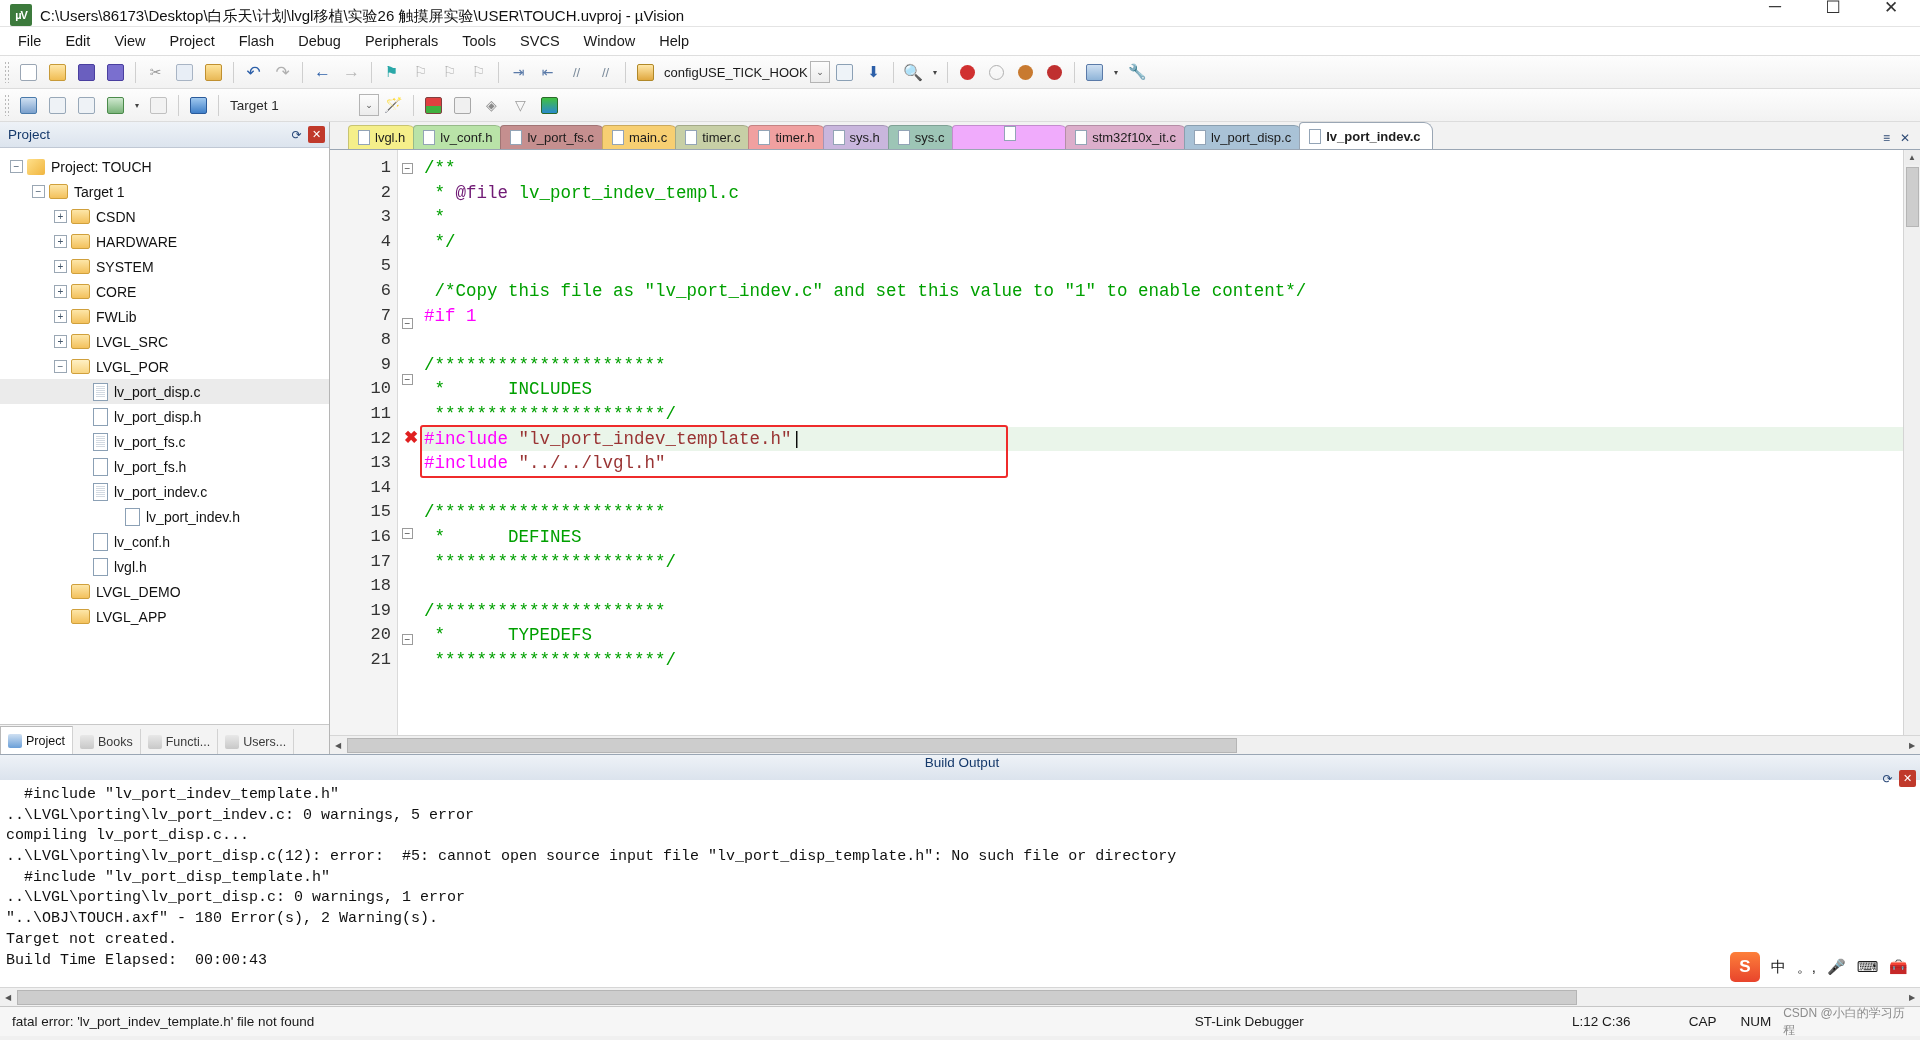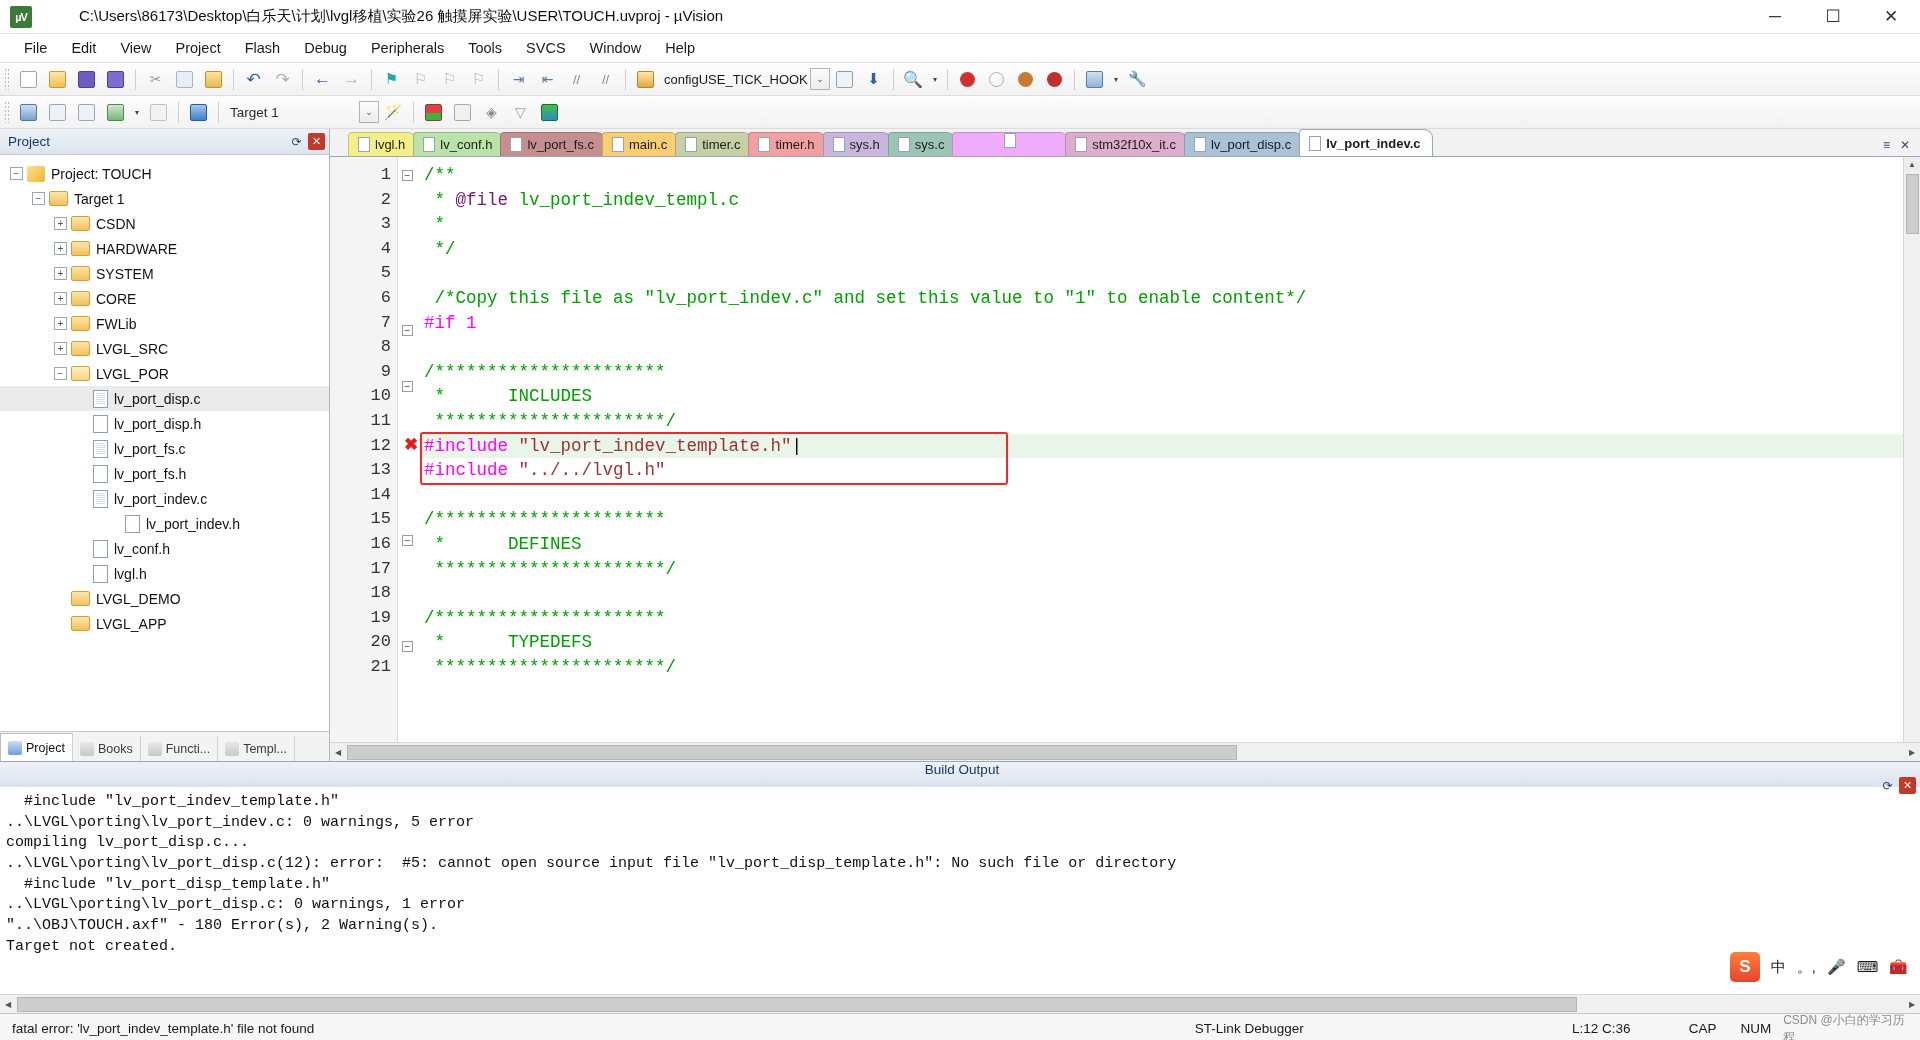--- a/index.html
+++ b/index.html
@@ -1,32 +1,32 @@
 <!DOCTYPE html>
 <html><head>
 <meta charset="utf-8">
 <style>
   * { box-sizing: border-box; margin:0; padding:0; }
   html,body { width:1920px; height:1040px; overflow:hidden;
               font-family:"Liberation Sans", sans-serif; background:#f0f0f0; }
 
   
-  #titlebar { height:34px; background:#ffffff; display:flex; align-items:center;
-              border-bottom:1px solid #e4e4e4;gap:39px; }
+  #titlebar { height:27px; background:#ffffff; display:flex; align-items:flex-end;
+              border-bottom:1px solid #e4e4e4; }
   #titlebar .appicon { width:22px; height:22px; margin:0 8px 0 10px; background:#3c7a3c;
               border-radius:2px; color:#fff; font-size:11px; font-weight:bold;
               display:flex; align-items:center; justify-content:center; letter-spacing:-1px; }
   #title-text { font-size:15px; color:#111; white-space:nowrap; }
   #wincontrols { margin-left:auto; display:flex; height:38px; }
   #wincontrols div { width:58px; display:flex; align-items:center; justify-content:center;
               font-size:17px; color:#333; }
 
   
   #menubar { height:29px; background:#ffffff; display:flex; align-items:center;
-             padding-left:12px; border-bottom:1px solid #dedede; }
+             padding-left:6px; border-bottom:1px solid #dedede; }
   #menubar span { font-size:14.5px; color:#1a1a1a; padding:4px 12px; white-space:nowrap; }
 
   
   .toolbar { height:33px; background:linear-gradient(#fdfdfd,#f2f2f2);
              display:flex; align-items:center; border-bottom:1px solid #dcdcdc; padding-left:4px; }
   .grip { width:7px; height:22px; margin-right:3px;
           background-image:radial-gradient(#b9b9b9 1px, transparent 1px);
           background-size:3px 4px; }
   .tb-btn { width:29px; height:27px; display:flex; align-items:center; justify-content:center;
             font-size:15px; color:#4a5c7a; position:relative; }
@@ -450,21 +450,21 @@
         <div class="ptab">
           <span style="width: 14px; height: 14px; display: inline-block; border-radius: 2px; background: linear-gradient(rgb(232, 232, 232), rgb(200, 200, 200));"></span>
           <span>Books</span>
         </div>
         <div class="ptab">
           <span style="width: 14px; height: 14px; display: inline-block; border-radius: 2px; background: linear-gradient(rgb(232, 232, 232), rgb(200, 200, 200));"></span>
           <span>Functi...</span>
         </div>
         <div class="ptab">
           <span style="width: 14px; height: 14px; display: inline-block; border-radius: 2px; background: linear-gradient(rgb(232, 232, 232), rgb(200, 200, 200));"></span>
-          <span>Templ...</span>
+          <span>Users...</span>
         </div>
       </div>
   </div>
 
   <div id="editor">
     <div id="tabstrip">
       <div class="etab" style="background: rgb(245, 239, 138);">
           <span class="tfile"></span>
           <span>lvgl.h</span>
         </div>
@@ -624,20 +624,21 @@
   </div>
   <div id="build-body">
       <div class="bline">  #include "lv_port_indev_template.h"</div>
       <div class="bline">..\LVGL\porting\lv_port_indev.c: 0 warnings, 5 error</div>
       <div class="bline">compiling lv_port_disp.c...</div>
       <div class="bline">..\LVGL\porting\lv_port_disp.c(12): error:  #5: cannot open source input file "lv_port_disp_template.h": No such file or directory</div>
       <div class="bline">  #include "lv_port_disp_template.h"</div>
       <div class="bline">..\LVGL\porting\lv_port_disp.c: 0 warnings, 1 error</div>
       <div class="bline">"..\OBJ\TOUCH.axf" - 180 Error(s), 2 Warning(s).</div>
       <div class="bline">Target not created.</div>
+      <div class="bline">Build Time Elapsed:  00:00:43</div>
     </div>
   <div id="build-hs">
     <div class="hs-arrow">◀</div>
     <div class="hs-thumb" style="width:1560px;margin-left:1px;"></div>
     <div class="hs-arrow" style="margin-left:auto;">▶</div>
   </div>
 </div>
 
 <div id="ime">
   <div class="slogo">S</div>

